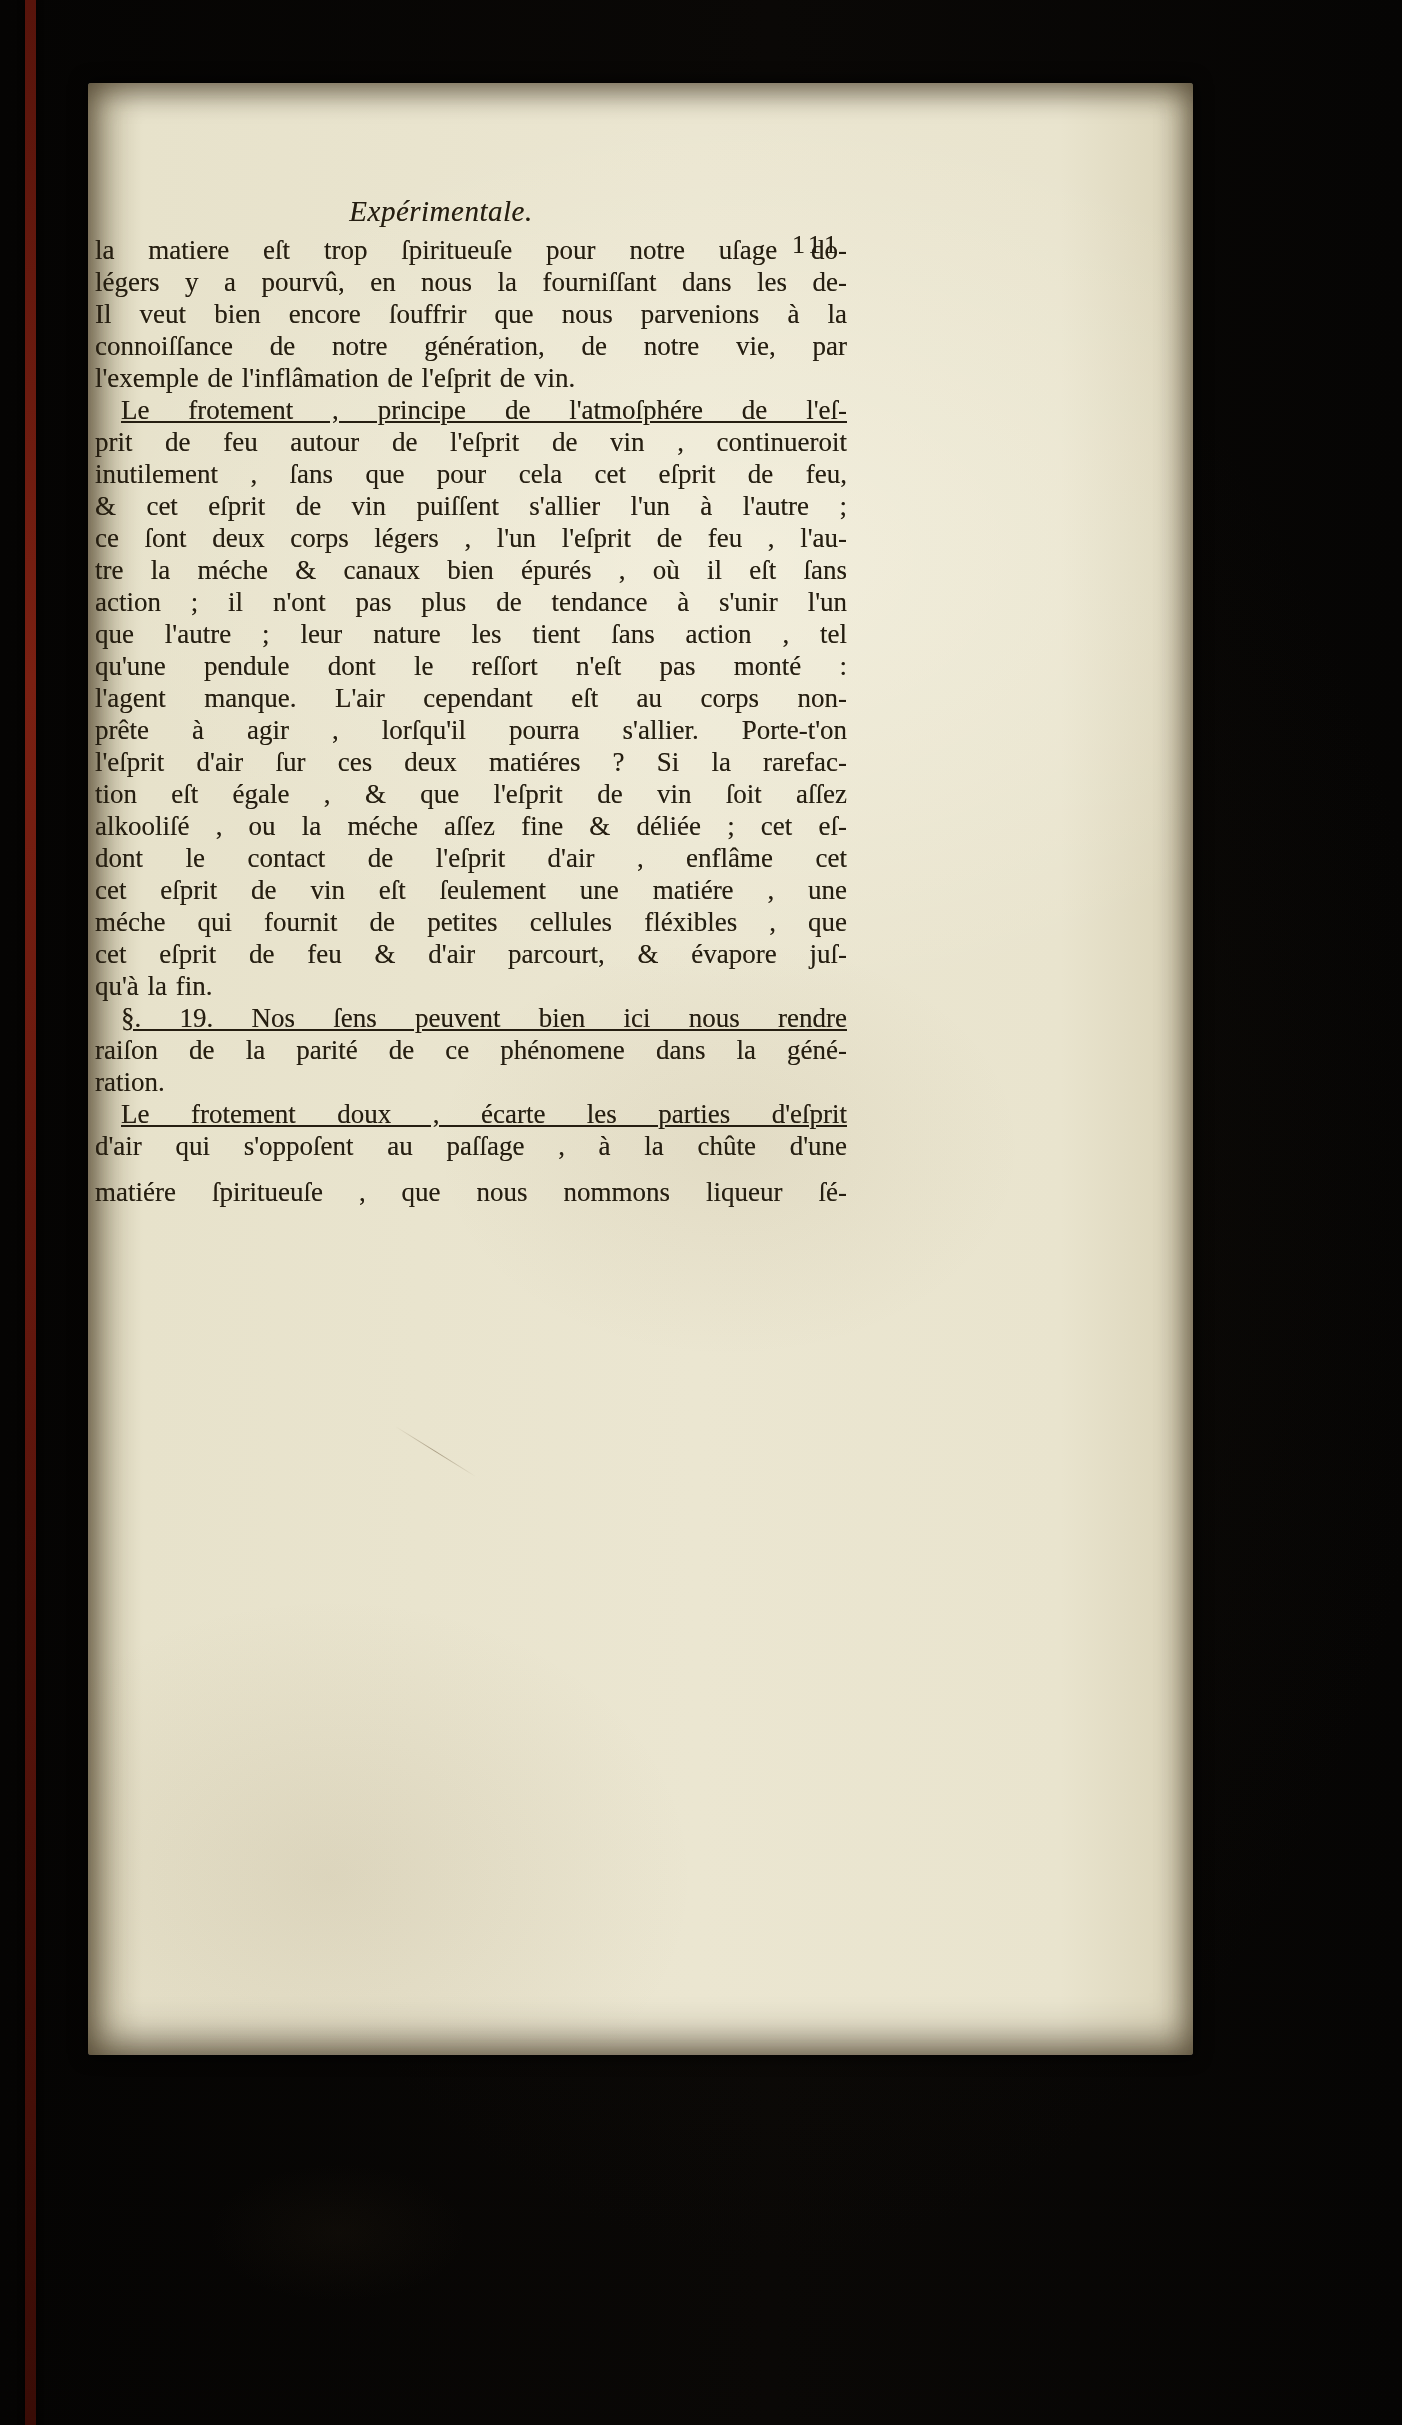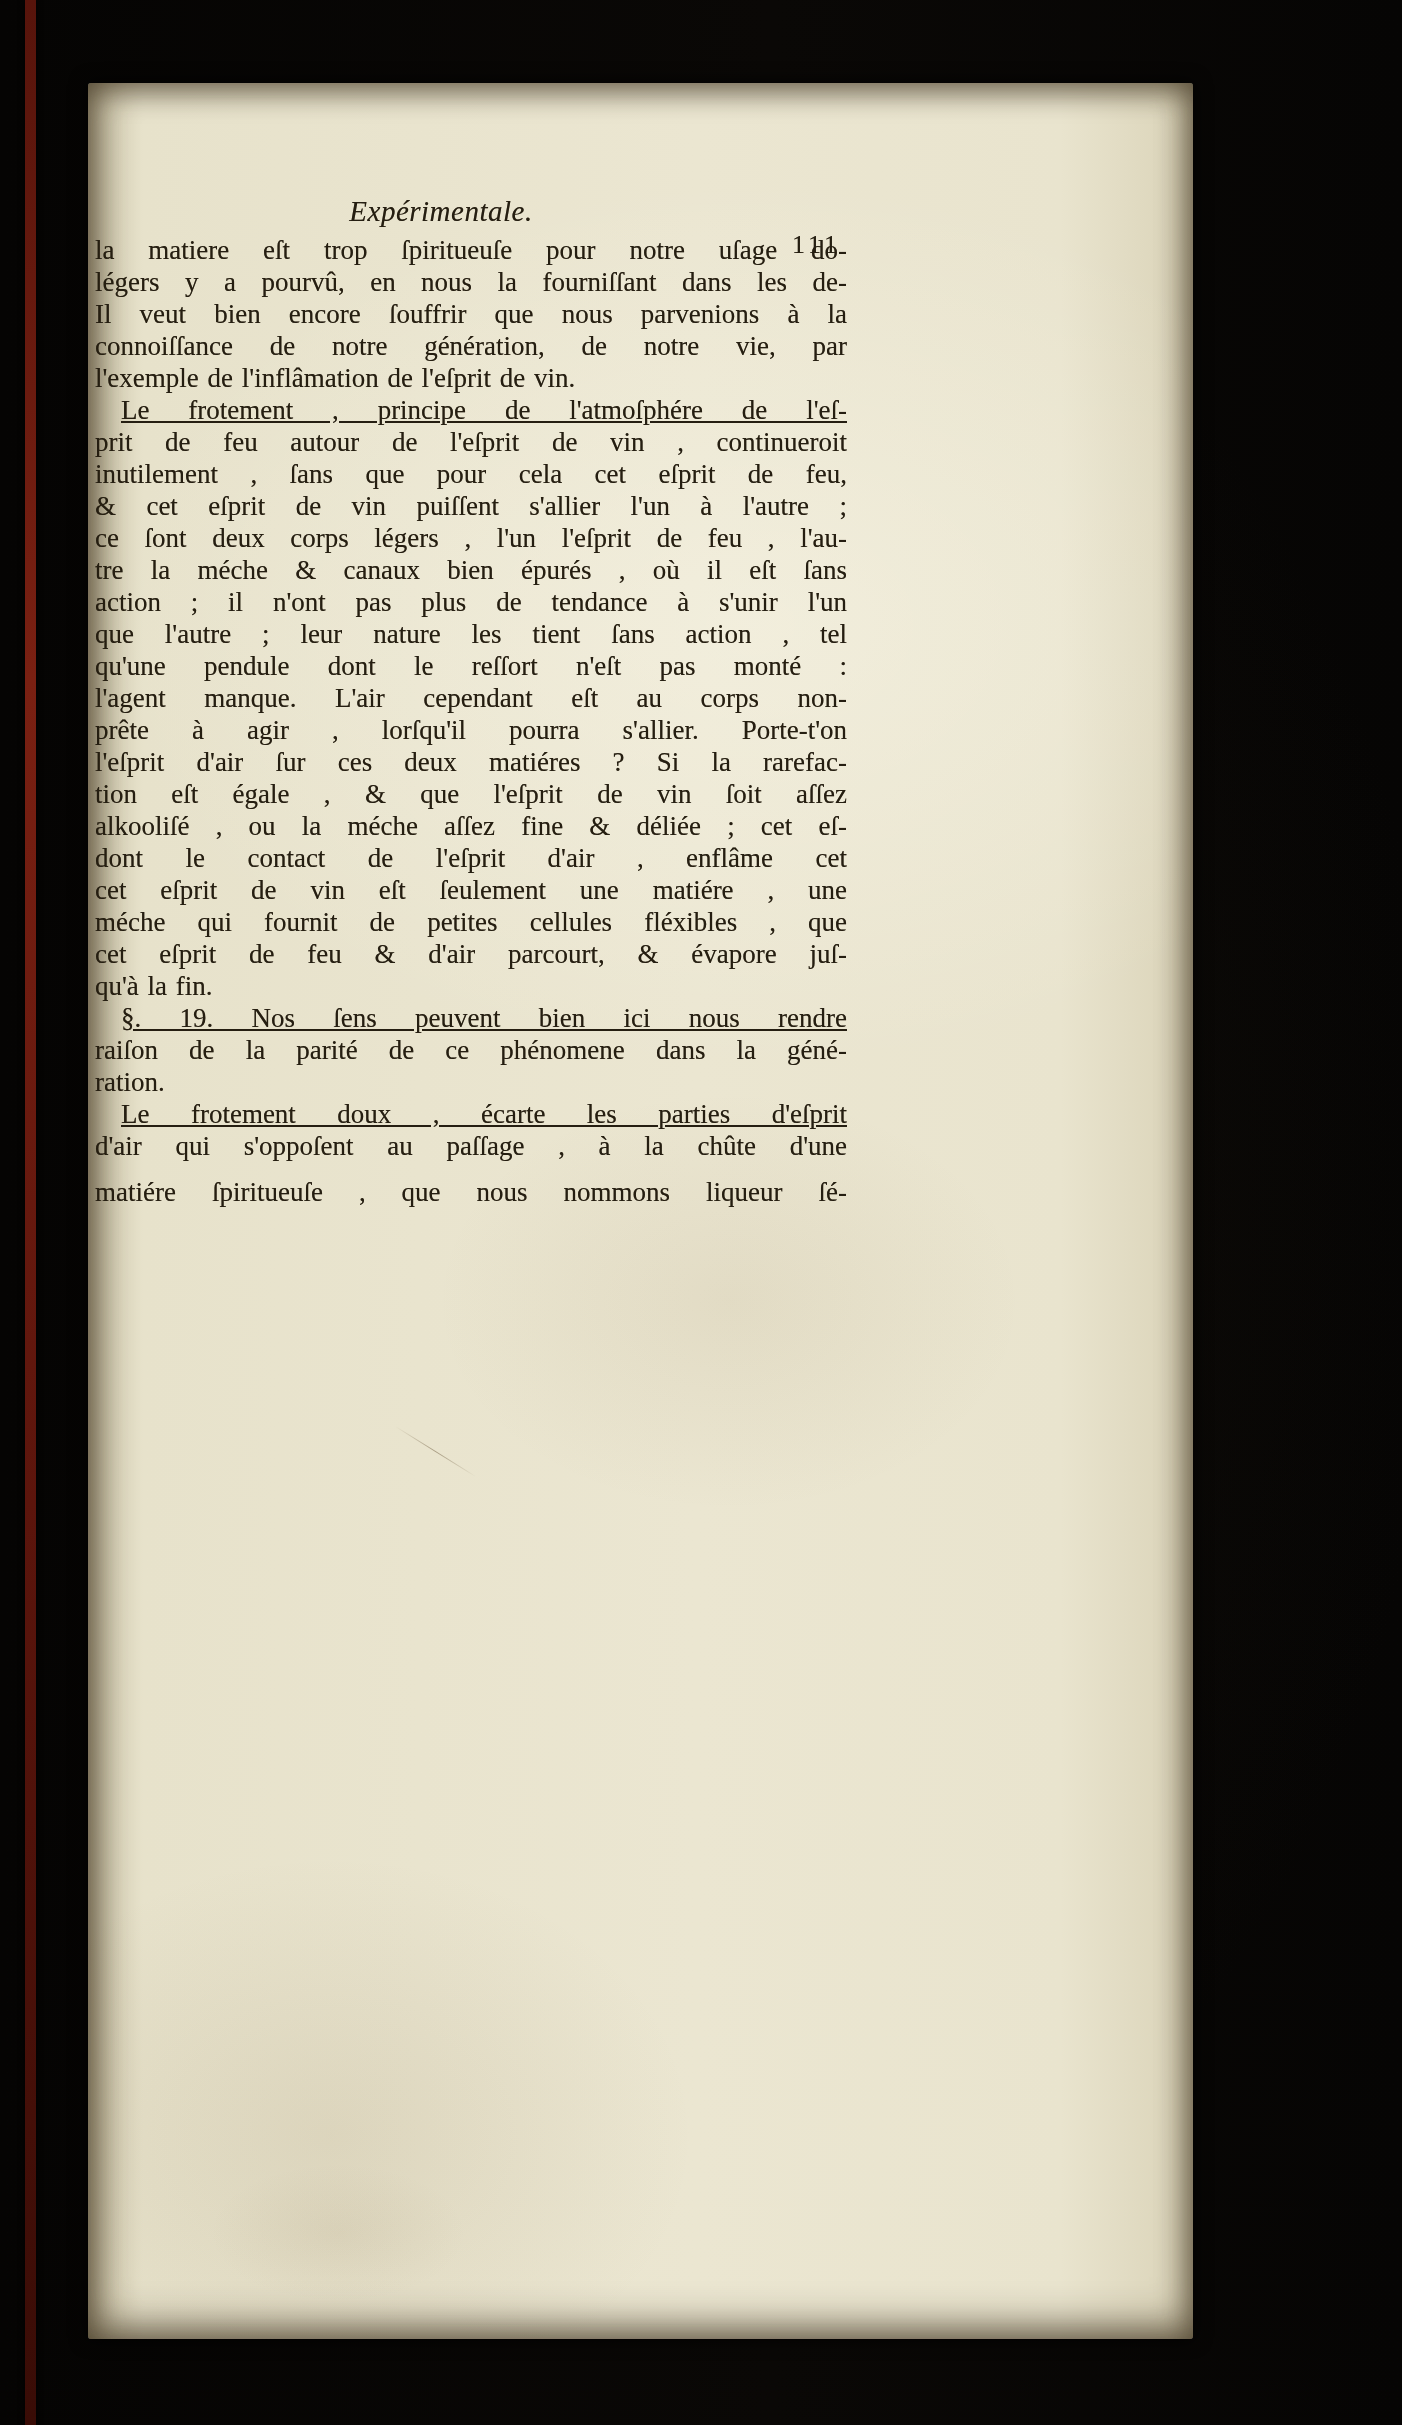--- a/index.html
+++ b/index.html
@@ -15,21 +15,21 @@
     background:
       radial-gradient(ellipse 900px 1400px at 55% 50%, rgba(30,24,16,0.35), transparent 75%),
       linear-gradient(90deg, #050403 0%, #0a0806 55%, #060504 100%);
   }
   .spine-edge {
     position: absolute; left: 25px; top: 0; width: 11px; height: 2425px;
     background: linear-gradient(180deg, #57140b 0%, #7a2012 28%, #5c150c 62%, #390c06 100%);
     box-shadow: 0 0 6px rgba(0,0,0,0.8);
   }
   .page {
-    position: absolute; left: 88px; top: 83px; width: 1105px; height: 2256px;
+    position: absolute; left: 88px; top: 83px; width: 1105px; height: 1972px;
     border-radius: 3px;
     background:
       radial-gradient(ellipse 420px 300px at 58% 54%, rgba(120,95,50,0.08), transparent 70%),
       radial-gradient(ellipse 520px 400px at 22% 91%, rgba(110,85,45,0.10), transparent 70%),
       radial-gradient(ellipse 900px 620px at 60% 24%, rgba(255,253,242,0.35), transparent 72%),
       linear-gradient(90deg, #d6cfb3 0%, #e7e2cb 5%, #ebe6d1 55%, #e9e4ce 88%, #dad3b8 100%);
     box-shadow:
       inset 0 10px 28px rgba(46,32,12,0.40),
       inset 0 -18px 36px rgba(46,32,12,0.38),
       inset 16px 0 34px rgba(46,32,12,0.30),

